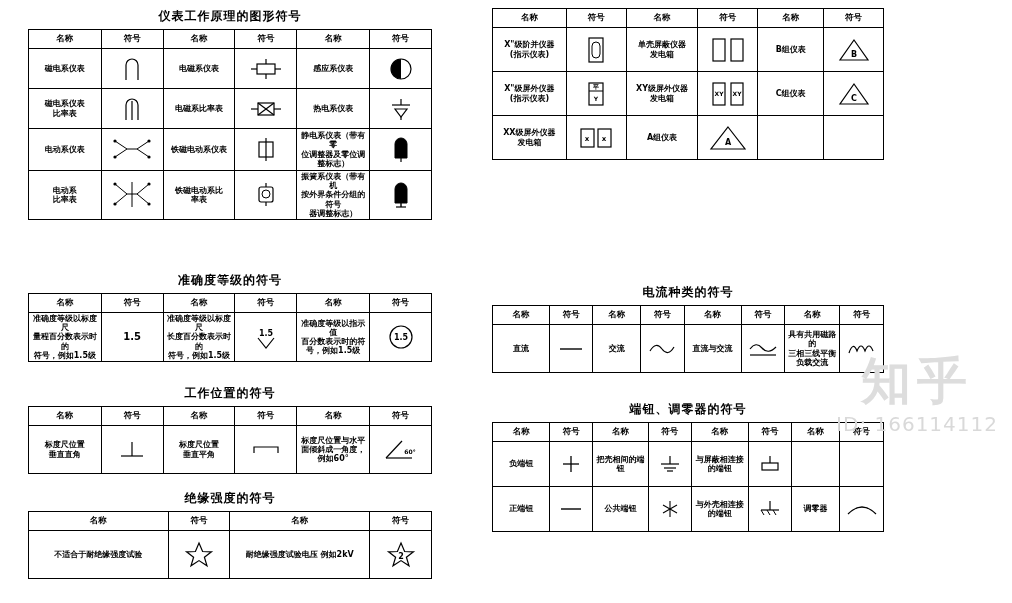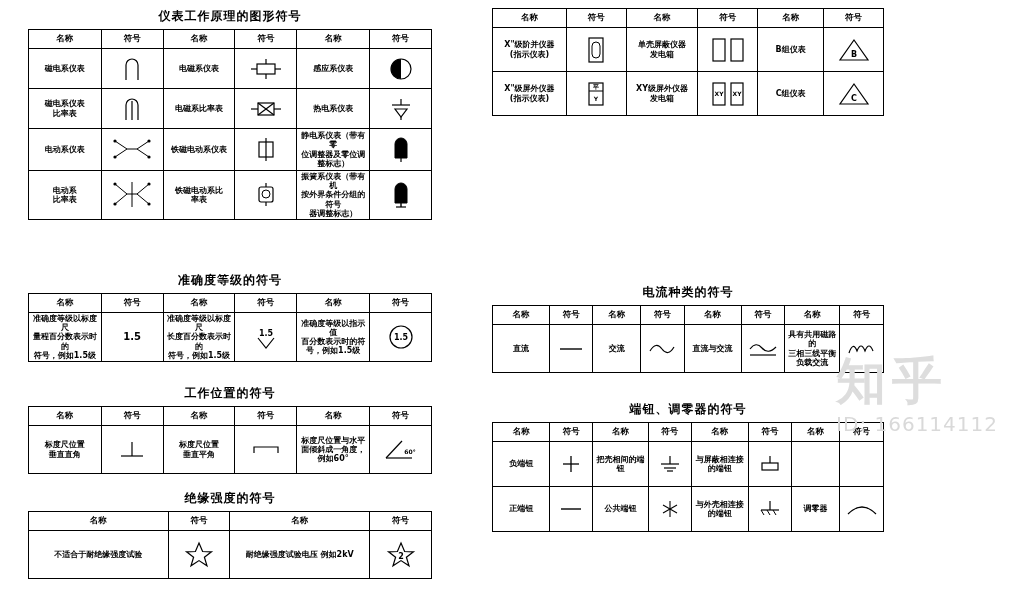--- a/index.html
+++ b/index.html
@@ -37,21 +37,21 @@
     line-height:1.15;
     overflow:hidden;
   }
   table.sym th{height:16px;font-size:8.5px;}
   .tiny{font-size:6.5px;line-height:1.1;font-weight:bold;}
   .sym-svg{display:block;margin:0 auto;}
   
   .wm{
     position:absolute;
     right:14px;bottom:12px;
-    text-align:left;
+    text-align:center;
     color:#d6d6d6;
     pointer-events:none;
     user-select:none;
   }
   .wm .zh{
     font-family:"DejaVu Sans", sans-serif;
     font-size:50px;
     font-weight:bold;
     letter-spacing:6px;
     line-height:1;
@@ -302,20 +302,43 @@
           </svg>
         </td>
         <td>C组仪表</td>
         <td>
           <svg class="sym-svg" width="34" height="26" viewBox="0 0 34 26">
             <path d="M17 3 L31 23 L3 23 Z" fill="none" stroke="#000" stroke-width="1.2"></path>
             <text x="17" y="20" font-size="8" text-anchor="middle" font-family="DejaVu Sans, sans-serif">C</text>
           </svg>
         </td>
       </tr>
+      <tr style="height:44px">
+        <td>
+              <div style="white-space:pre-line">XX级屏外仪器
+发电箱</div>
+            </td>
+        <td>
+          <svg class="sym-svg" width="38" height="26" viewBox="0 0 38 26">
+            <rect x="4" y="4" width="13" height="18" fill="none" stroke="#000" stroke-width="1.2"></rect>
+            <rect x="21" y="4" width="13" height="18" fill="none" stroke="#000" stroke-width="1.2"></rect>
+            <text x="10" y="16" font-size="7" text-anchor="middle" font-family="DejaVu Sans, sans-serif">x</text>
+            <text x="27" y="16" font-size="7" text-anchor="middle" font-family="DejaVu Sans, sans-serif">x</text>
+          </svg>
+        </td>
+        <td>A组仪表</td>
+        <td>
+          <svg class="sym-svg" width="40" height="28" viewBox="0 0 40 28">
+            <path d="M20 3 L37 25 L3 25 Z" fill="none" stroke="#000" stroke-width="1.2"></path>
+            <text x="20" y="21" font-size="8" text-anchor="middle" font-family="DejaVu Sans, sans-serif">A</text>
+          </svg>
+        </td>
+        <td></td>
+        <td></td>
+      </tr>
     </tbody>
       </table>
   </div>
 
   <div class="block" style="left:28px;top:272px;width:404px;">
     <div class="blk-title">准确度等级的符号</div>
     <table class="sym">
       <colgroup>
           <col style="width:73px">
           <col style="width:62px">

